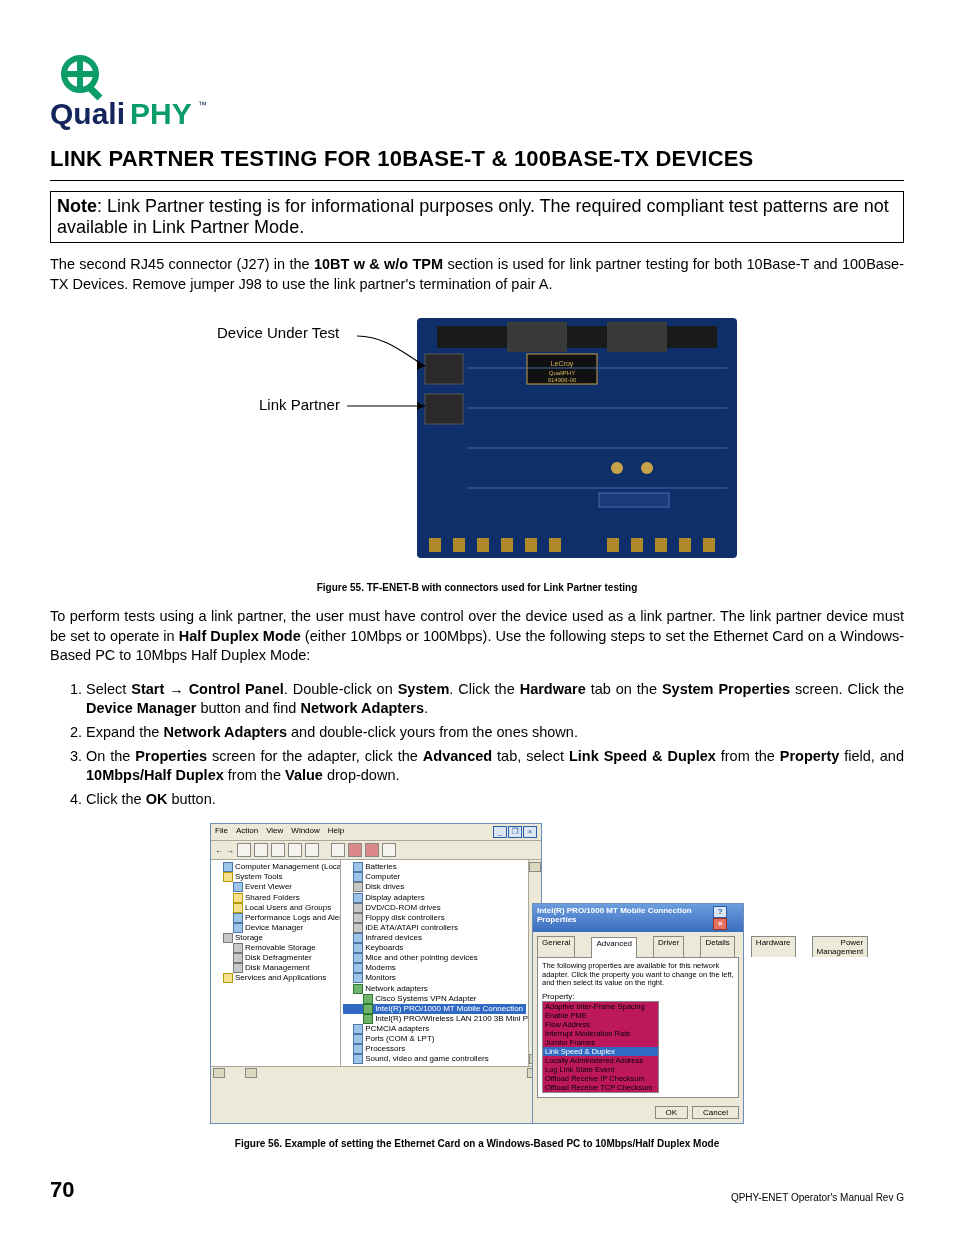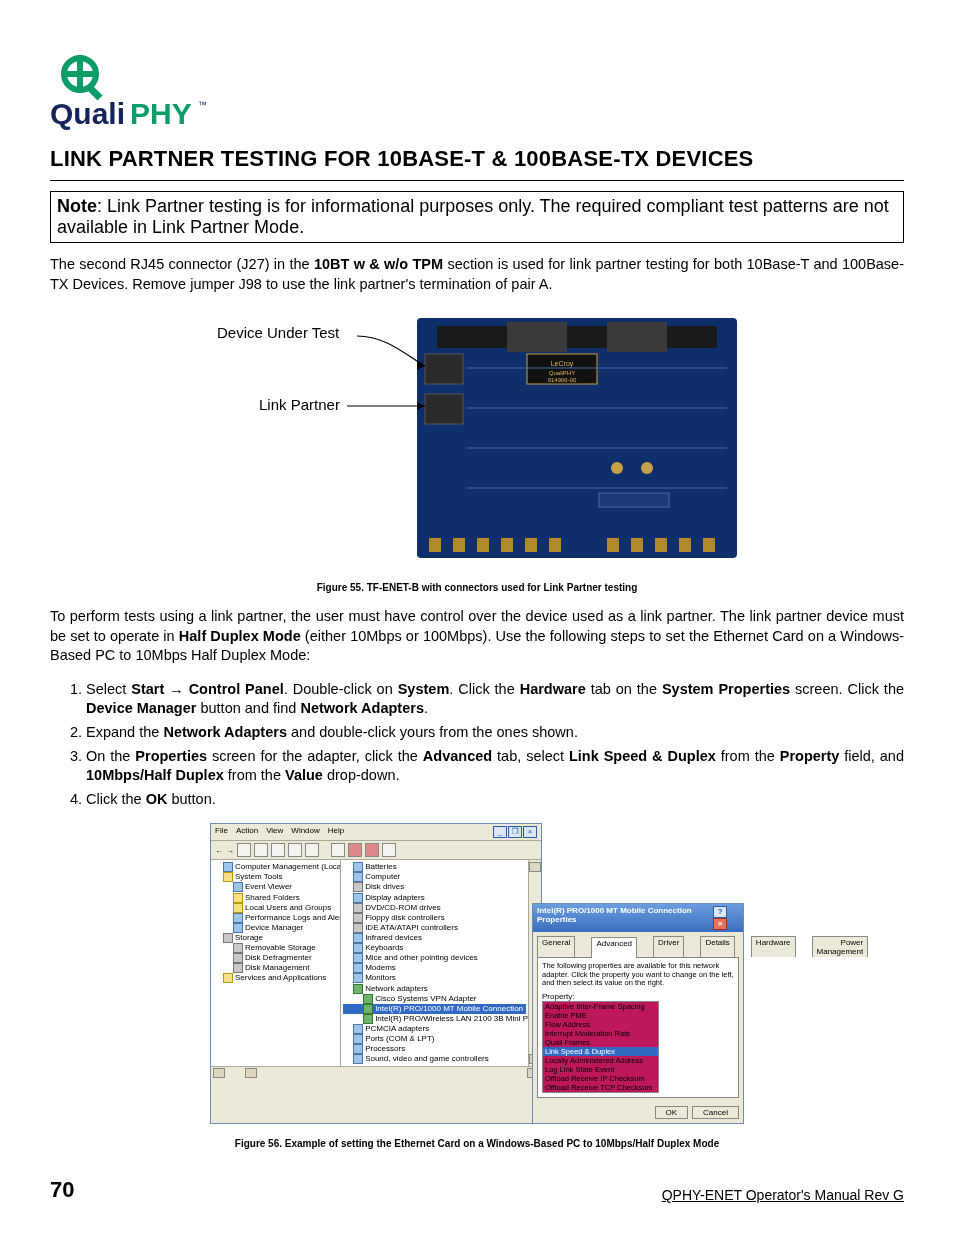--- a/index.html
+++ b/index.html
@@ -84,21 +84,21 @@
   .dlg-list div { padding:0 2px; white-space:nowrap;}
   .dlg-row { display:flex; gap:6px; margin-top:4px;}
   .dlg-val { border:1px solid #888; background:#fff; height:12px; width:80px; font-size:7.5px; padding:0 2px; display:flex; align-items:center; justify-content:space-between;}
   .dlg-btns { display:flex; justify-content:flex-end; gap:4px; padding:4px;}
   .xpbtn { border:1px solid #888; background:#ece9d8; padding:1px 10px; font-size:8px;}
   .titlebtns span { display:inline-block; width:12px; height:10px; background:#dce6f4; border:1px solid #2a5ca8; margin-left:1px; text-align:center; line-height:9px; color:#2a5ca8; font-size:8px;}
   .titlebtns .close { background:#e87060; color:#fff; border-color:#a03020;}
   .vscroll { width:12px; background:#ece9d8; border-left:1px solid #aca899; display:flex; flex-direction:column; justify-content:space-between; align-items:center; padding:2px 0;}
   .footer { display:flex; justify-content:space-between; align-items:flex-end; margin-top:28px; border-top: none;}
   .pgnum { font-size:22px; font-weight:bold;}
-  .footright { font-size:14px;text-decoration:underline;}
+  .footright { font-size:10px;}
   .b { font-weight:bold;}
   hr.hline { border:none; border-top:1px solid #000; margin: 6px 0 10px 0; }
 </style>
 </head>
 <body>
 
 <div class="logo-wrap">
   <svg width="200" height="84" viewBox="0 0 200 84">
     <g fill="none" stroke="#0b9c68" stroke-width="6">
       <circle cx="30" cy="24" r="16"></circle>
@@ -281,21 +281,21 @@
     <div class="tabbody">
       <div style="font-size:7.5px; line-height:1.15; margin-bottom:4px;">The following properties are available for this network adapter. Click the property you want to change on the left, and then select its value on the right.</div>
       <div class="dlg-row">
         <div style="width:93px">
           <div>Property:</div>
           <div class="dlg-list">
             <div>Adaptive Inter-Frame Spacing</div>
             <div>Enable PME</div>
             <div>Flow Address</div>
             <div>Interrupt Moderation Rate</div>
-            <div>Quali Frames</div>
+            <div>Jumbo Frames</div>
             <div class="sel" style="background:#316ac5;color:#fff">Link Speed &amp; Duplex</div>
             <div>Locally Administered Address</div>
             <div>Log Link State Event</div>
             <div>Offload Receive IP Checksum</div>
             <div>Offload Receive TCP Checksum</div>
             <div>Offload Transmit IP Checksum</div>
 
           </div>
         </div>
       </div>

